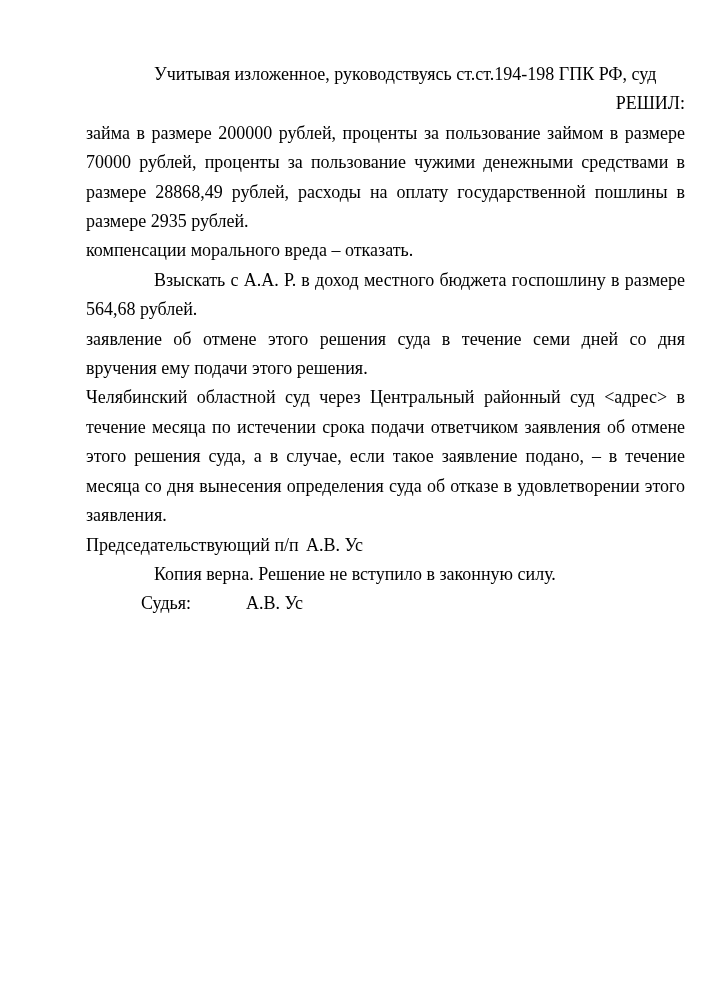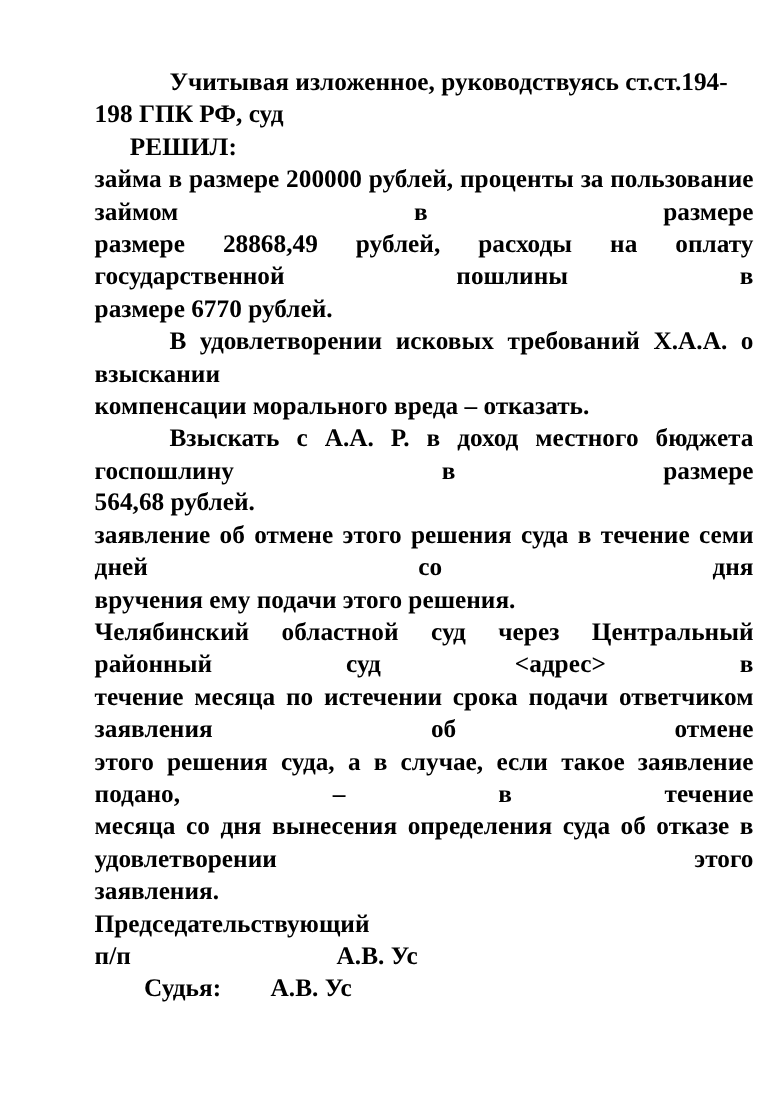--- a/index.html
+++ b/index.html
@@ -15,66 +15,66 @@
     background: #ffffff;
     overflow: hidden;
     font-family: "Liberation Serif", "DejaVu Serif", serif;
     color: #000000;
   }
   .doc {
     position: absolute;
     left: 86px;
     top: 60px;
     width: 599px;
-    font-size: 23px;
+    font-size: 18px;
     line-height: 29.4px;
     color: #000000;
-    font-weight: bold;
   }
   .doc div { margin: 0; padding: 0; }
   
   .line.indent { text-indent: 68px; }
   
-  .centered { text-align: left; text-indent: 32px; }
+  .centered { text-align: right; text-indent: 32px; }
   
   .pline { text-align: justify; text-align-last: justify; }
   .pline.first { text-indent: 68px; }
   .pline.last { text-align-last: left; }
   
   .sig { text-indent: 0; padding-left: 68px; }
   .sig .sig-label { display: inline-block; }
   .sig .sig-value { display: inline; }
 </style>
 </head>
 <body>
 
 <div class="page">
   <div class="doc">
       <div class="line indent">Учитывая изложенное, руководствуясь ст.ст.194-198 ГПК РФ, суд</div>
       <div class="centered">РЕШИЛ:</div>
       <div class="para">
         <div class="pline">займа в размере 200000 рублей, проценты за пользование займом в размере</div>
+        <div class="pline">70000 рублей, проценты за пользование чужими денежными средствами в</div>
         <div class="pline">размере 28868,49 рублей, расходы на оплату государственной пошлины в</div>
-        <div class="pline last">размере 6770 рублей.</div>
+        <div class="pline last">размере 2935 рублей.</div>
       </div>
       <div class="para">
-        <div class="pline first">В удовлетворении исковых требований Х.А.А. о взыскании</div>
         <div class="pline last">компенсации морального вреда – отказать.</div>
       </div>
       <div class="para">
         <div class="pline first">Взыскать с А.А. Р. в доход местного бюджета госпошлину в размере</div>
         <div class="pline last">564,68 рублей.</div>
       </div>
       <div class="para">
         <div class="pline">заявление об отмене этого решения суда в течение семи дней со дня</div>
         <div class="pline last">вручения ему подачи этого решения.</div>
       </div>
       <div class="para">
         <div class="pline">Челябинский областной суд через Центральный районный суд &lt;адрес&gt; в</div>
         <div class="pline">течение месяца по истечении срока подачи ответчиком заявления об отмене</div>
         <div class="pline">этого решения суда, а в случае, если такое заявление подано, – в течение</div>
         <div class="pline">месяца со дня вынесения определения суда об отказе в удовлетворении этого</div>
         <div class="pline last">заявления.</div>
       </div>
       <div class="sig"><span class="sig-label" style="width: 220px;">Председательствующий п/п</span><span class="sig-value">А.В. Ус</span></div>
+      <div class="line indent">Копия верна. Решение не вступило в законную силу.</div>
       <div class="sig"><span class="sig-label" style="width: 160px; text-align: center;">Судья:</span><span class="sig-value">А.В. Ус</span></div>
     </div>
 </div>
 
 </body></html>

